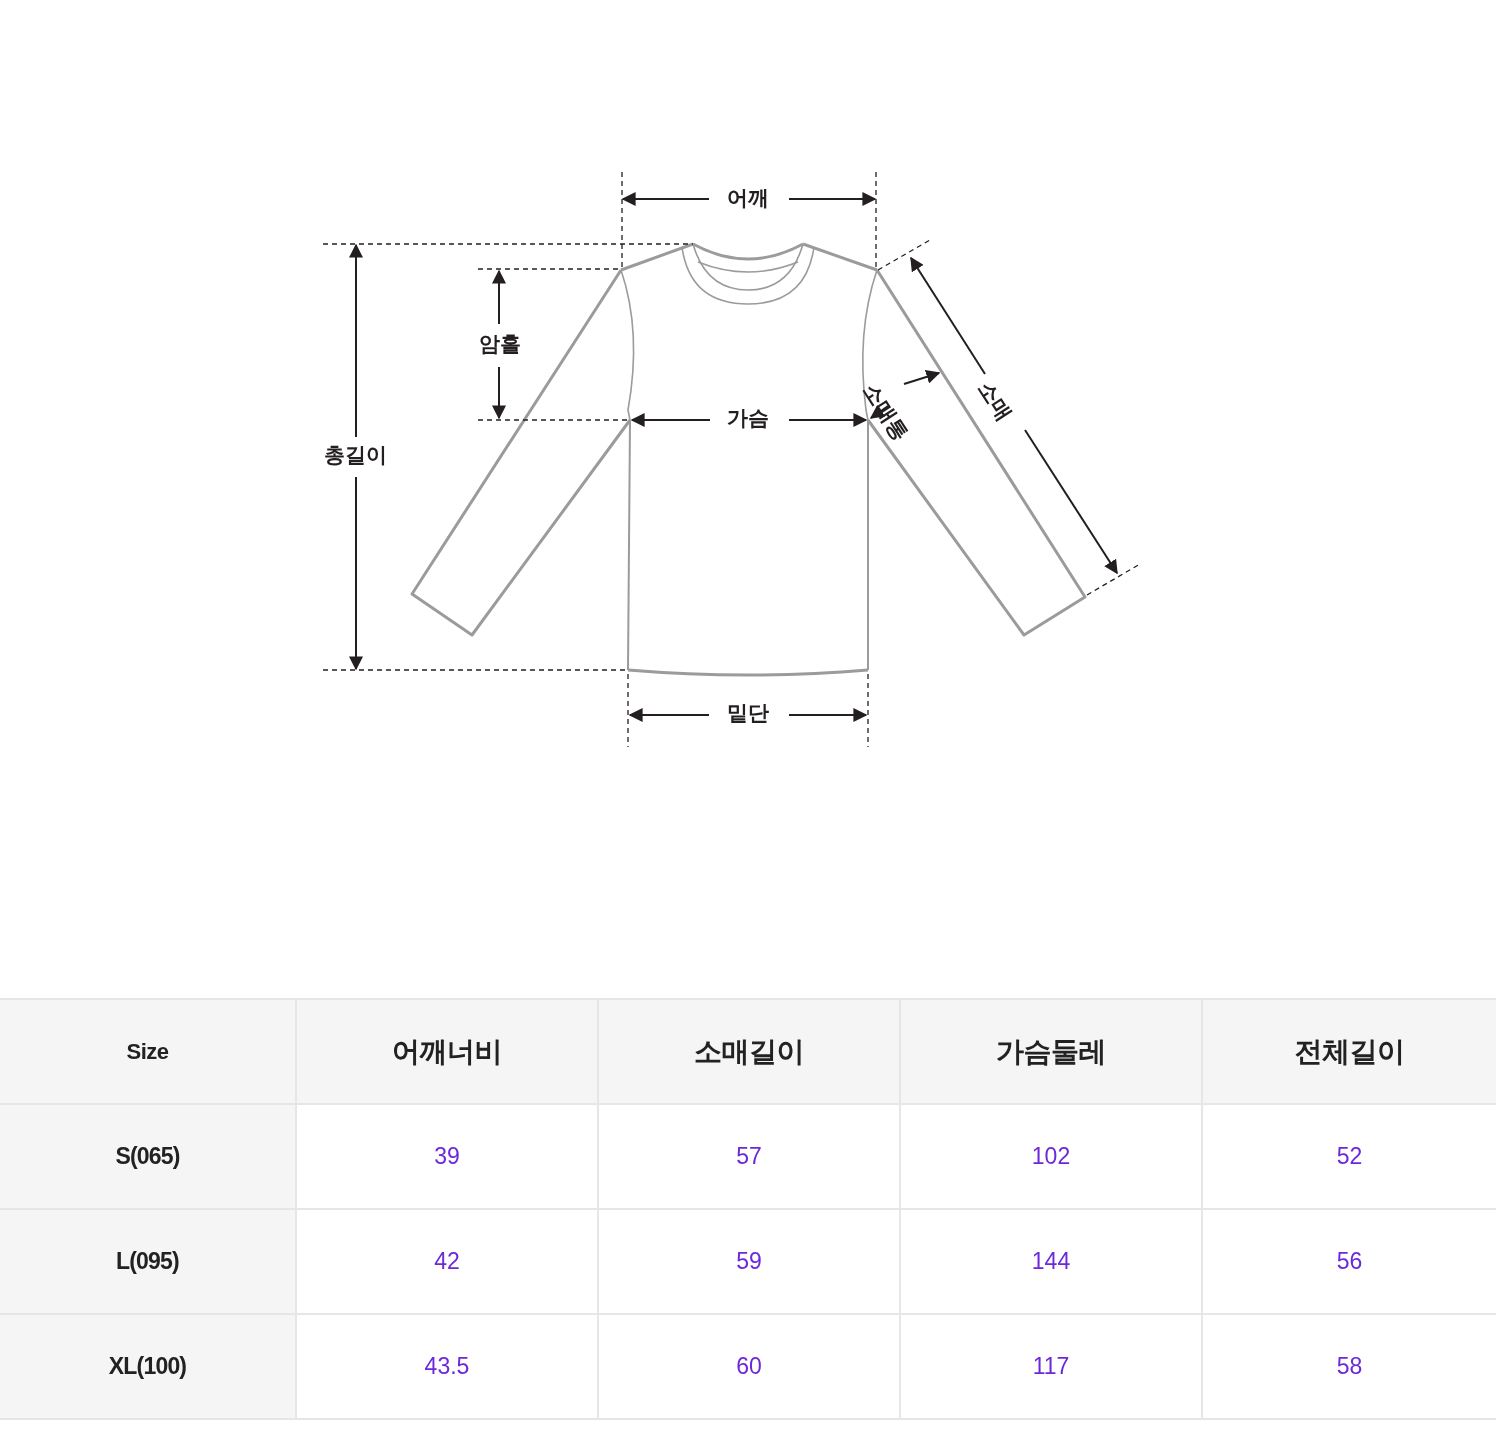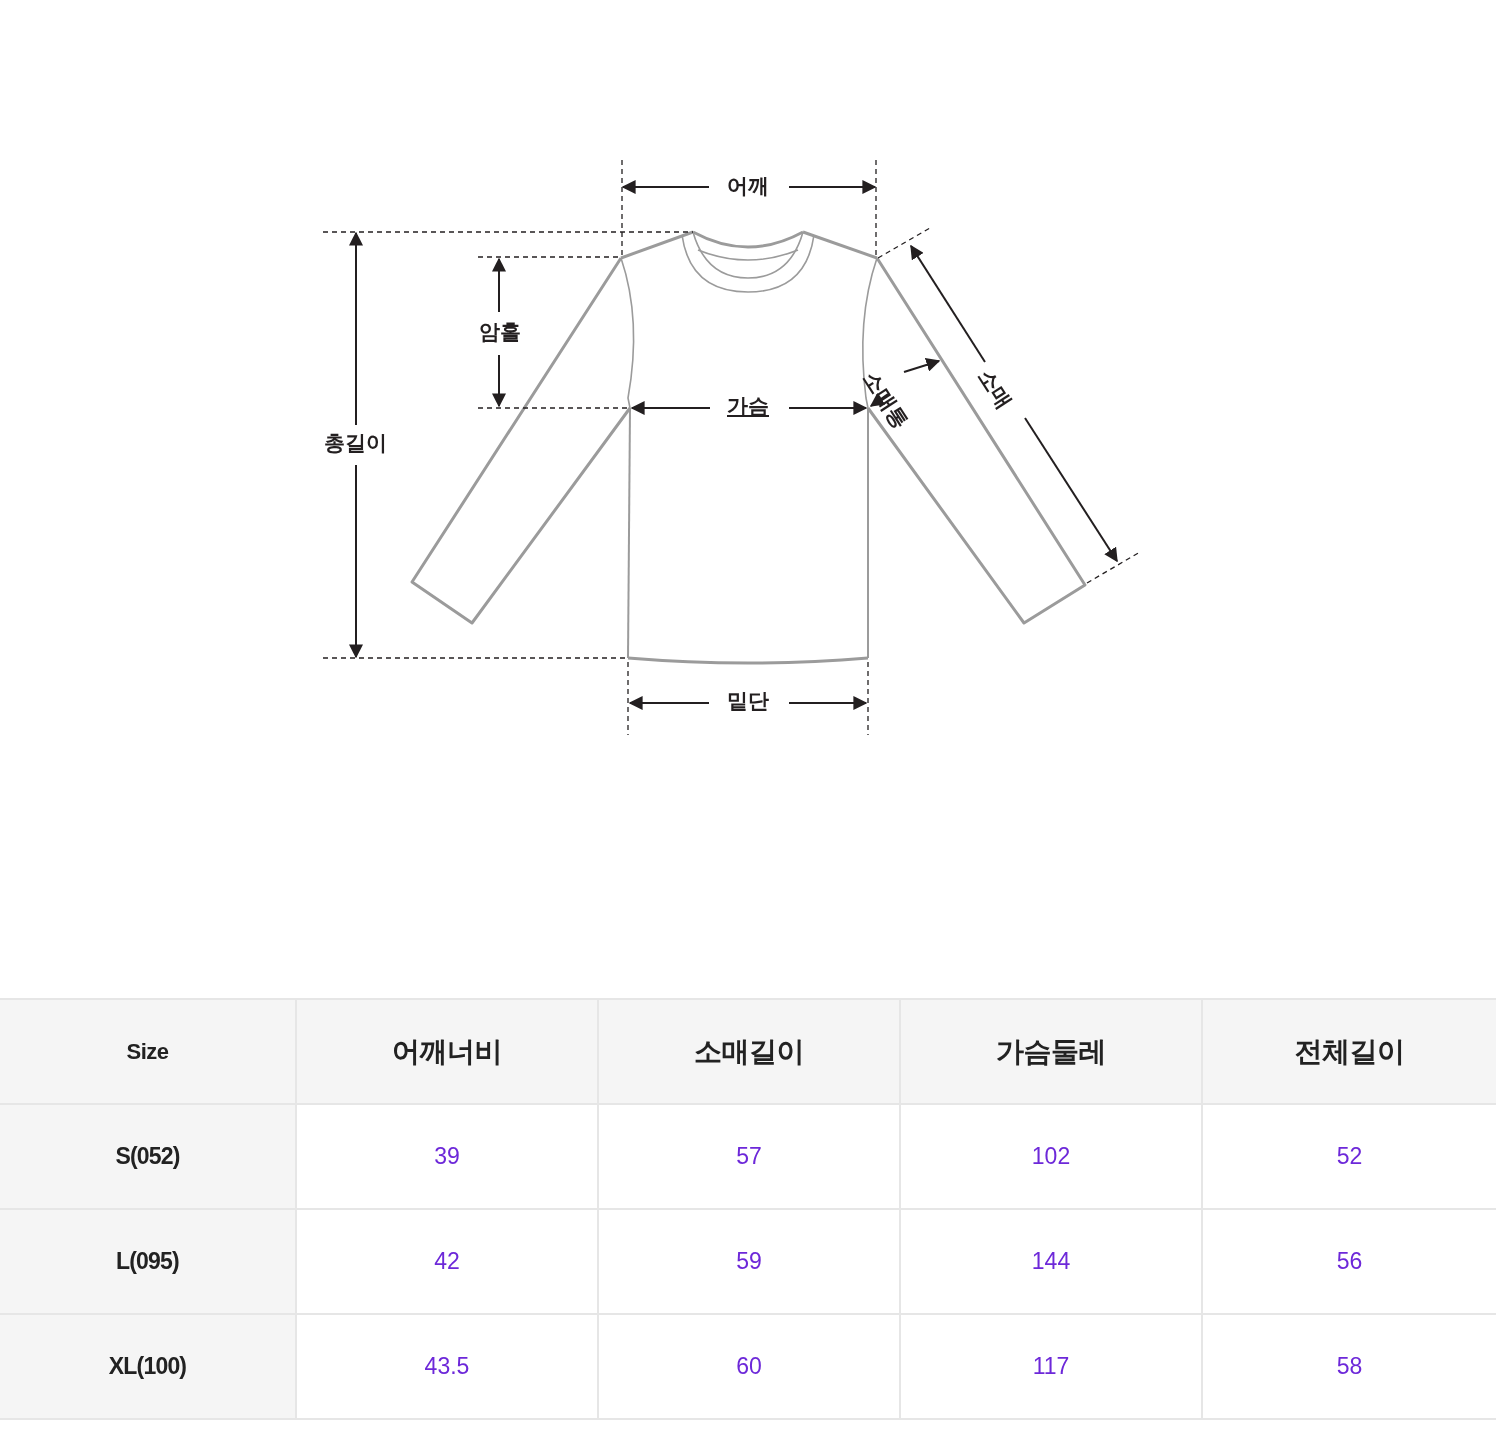--- a/index.html
+++ b/index.html
@@ -1,18 +1,18 @@
 <!DOCTYPE html>
 <html><head>
 <meta charset="utf-8">
 <style>
   html, body { margin: 0; padding: 0; background: #ffffff; }
   body { width: 1496px; height: 1442px; position: relative; overflow: hidden;
          font-family: "Liberation Sans", "DejaVu Sans", sans-serif; color: #222; }
-  .diagram { position: absolute; left: 0; top: 0; width: 1376px; height: 800px; }
+  .diagram { position: absolute; left: 0; top: 12px; width: 1376px; height: 800px; }
   .diagram svg { position: absolute; left: 0; top: 0; }
   .dlabel { position: absolute; font-family: "DejaVu Sans", sans-serif; font-weight: bold;
             font-size: 21px; color: #231f20; white-space: nowrap; line-height: 1; }
   .size-table { position: absolute; left: 0; top: 998px; width: 1496px;
                 border-collapse: collapse; table-layout: fixed; }
   .size-table th, .size-table td { border: 2px solid #e6e6e6; text-align: center;
                 vertical-align: middle; height: 87px; padding: 8px; }
   .size-table th { background: #f5f5f5; font-family: "DejaVu Sans", sans-serif;
                 font-weight: bold; font-size: 28px; color: #222; letter-spacing: -0.5px; }
   .size-table th.size-head { font-family: "Liberation Sans", sans-serif; font-size: 22px; }
@@ -88,21 +88,21 @@
       <line x1="888" y1="394" x2="871" y2="406" marker-end="url(#ah)"></line>
 
       <line x1="709" y1="703" x2="630" y2="703" marker-end="url(#ah)"></line>
       <line x1="789" y1="703" x2="866" y2="703" marker-end="url(#ah)"></line>
     </g>
   </svg>
 
   <span class="dlabel" style="left:727px; top:176px;">어깨</span>
   <span class="dlabel" style="left:479px; top:322px;">암홀</span>
   <span class="dlabel" style="left:324px; top:433px;">총길이</span>
-  <span class="dlabel" style="left:727px; top:396px;text-decoration:underline;">가슴</span>
+  <span class="dlabel" style="left:727px; top:396px;">가슴</span>
   <span class="dlabel" style="left:877px; top:368px; transform: rotate(57deg); transform-origin: left top;">소매통</span>
   <span class="dlabel" style="left:992px; top:366px; transform: rotate(57deg); transform-origin: left top;">소매</span>
   <span class="dlabel" style="left:727px; top:691px;">밑단</span>
 </div>
 
 <table class="size-table">
   <colgroup>
     <col style="width:296px">
       <col style="width:302px">
       <col style="width:302px">
@@ -113,21 +113,21 @@
     <tr>
       <th class="size-head">Size</th>
       <th>어깨너비</th>
       <th>소매길이</th>
       <th>가슴둘레</th>
       <th>전체길이</th>
     </tr>
   </thead>
   <tbody>
     <tr>
-      <td class="row-head">S(052)</td>
+      <td class="row-head">S(065)</td>
       <td>39</td>
       <td>57</td>
       <td>102</td>
       <td>52</td>
     </tr>
     <tr>
       <td class="row-head">L(095)</td>
       <td>42</td>
       <td>59</td>
       <td>144</td>

